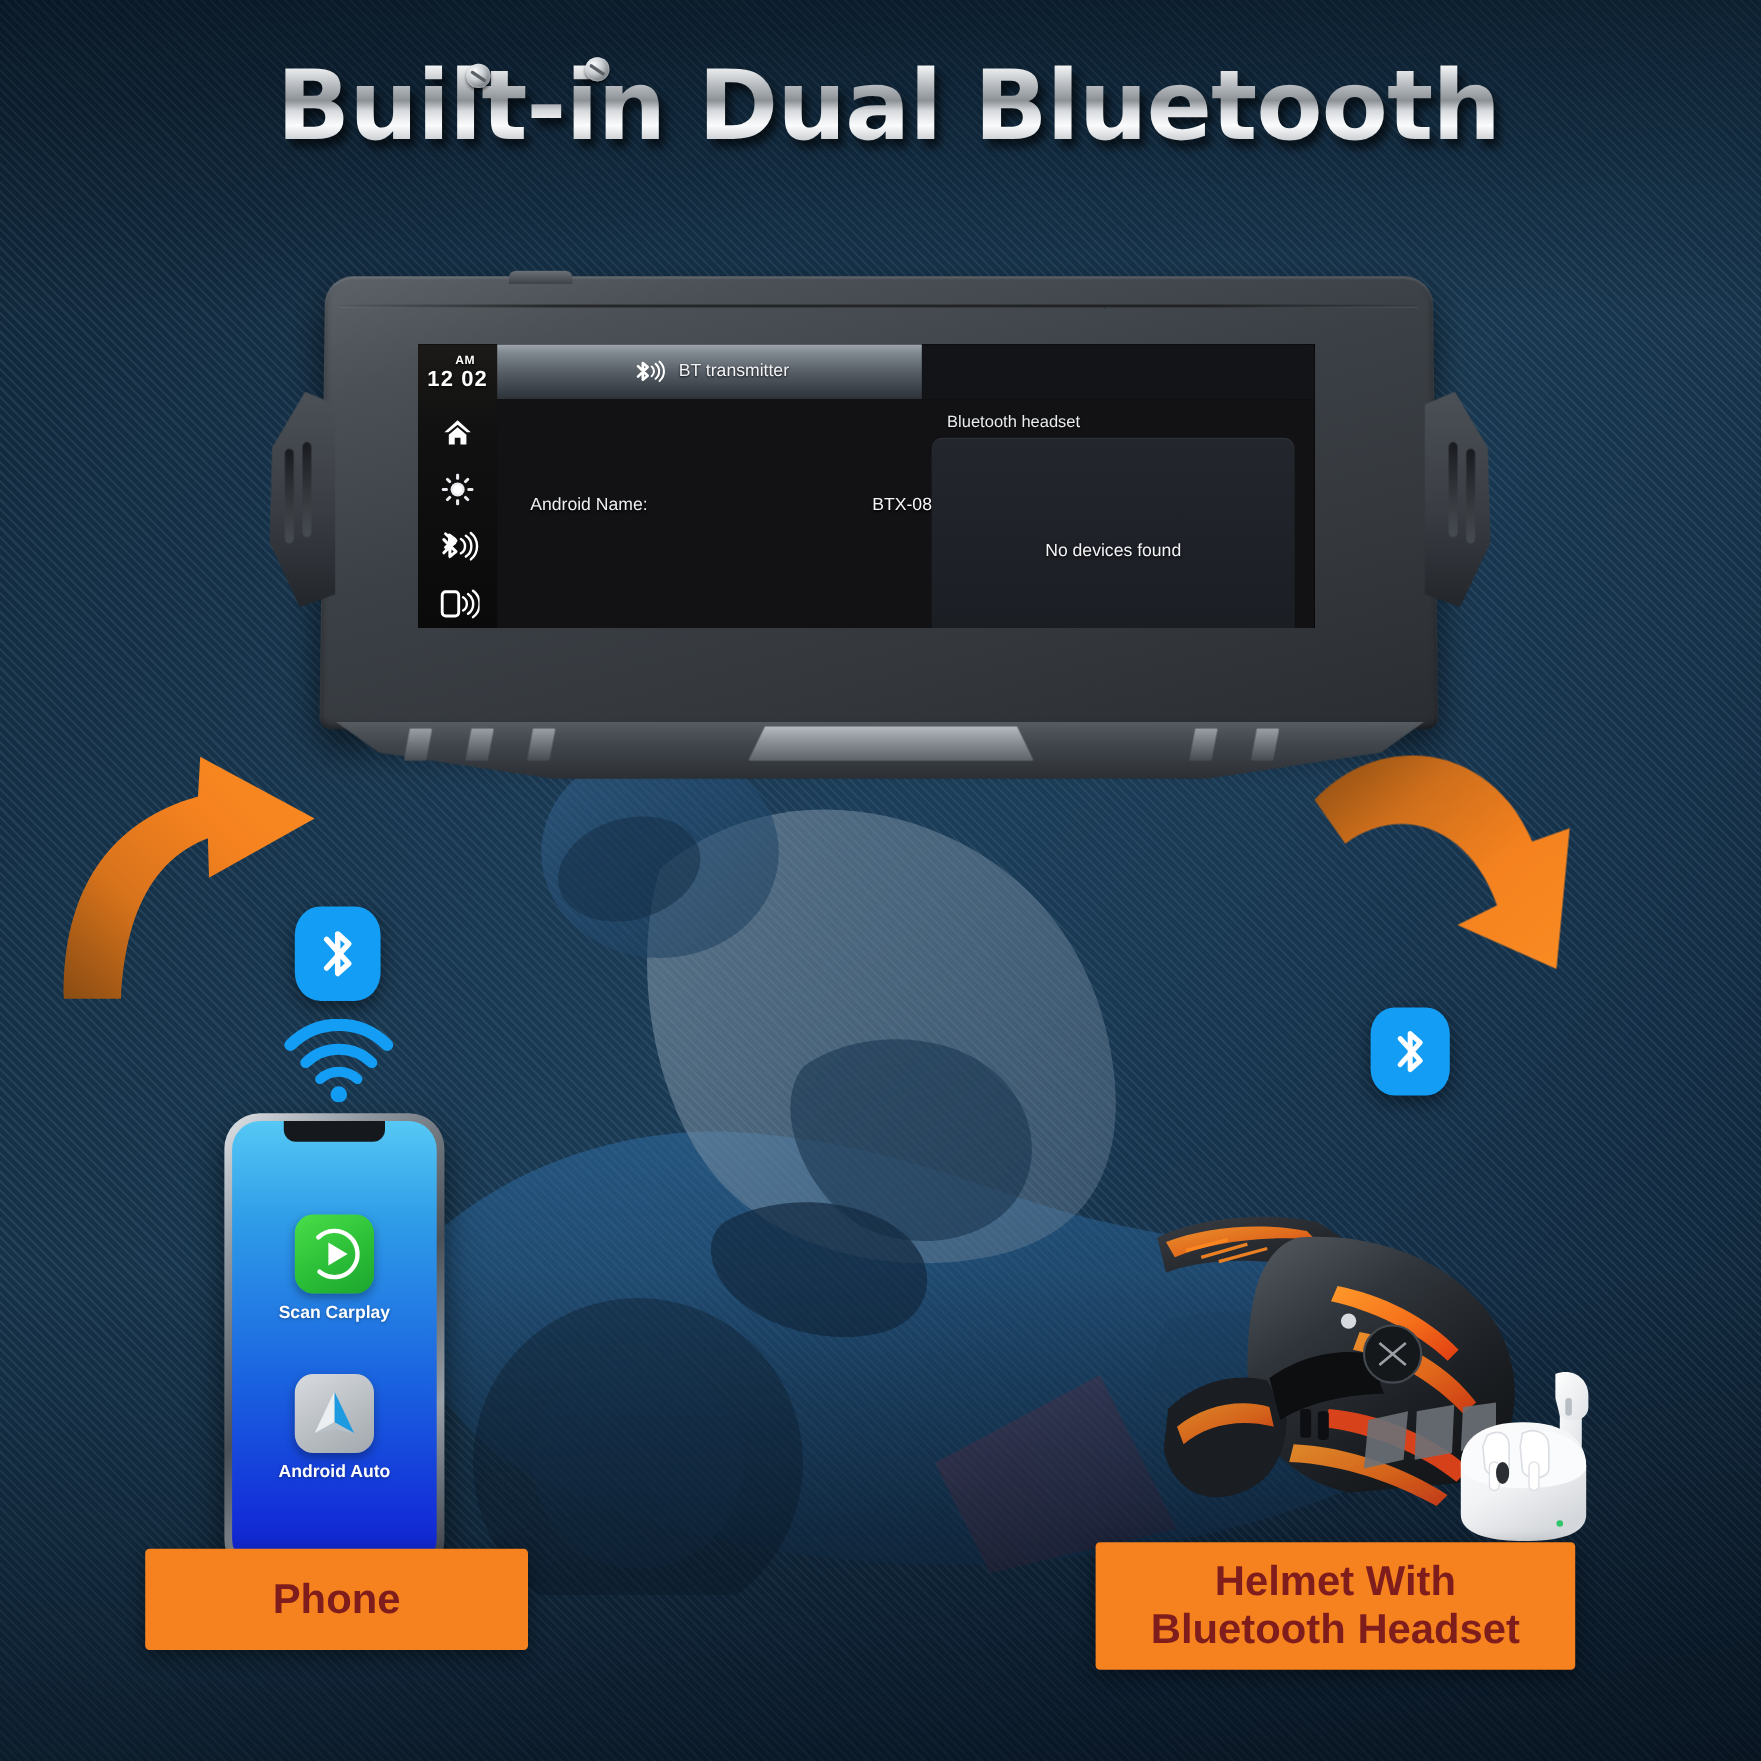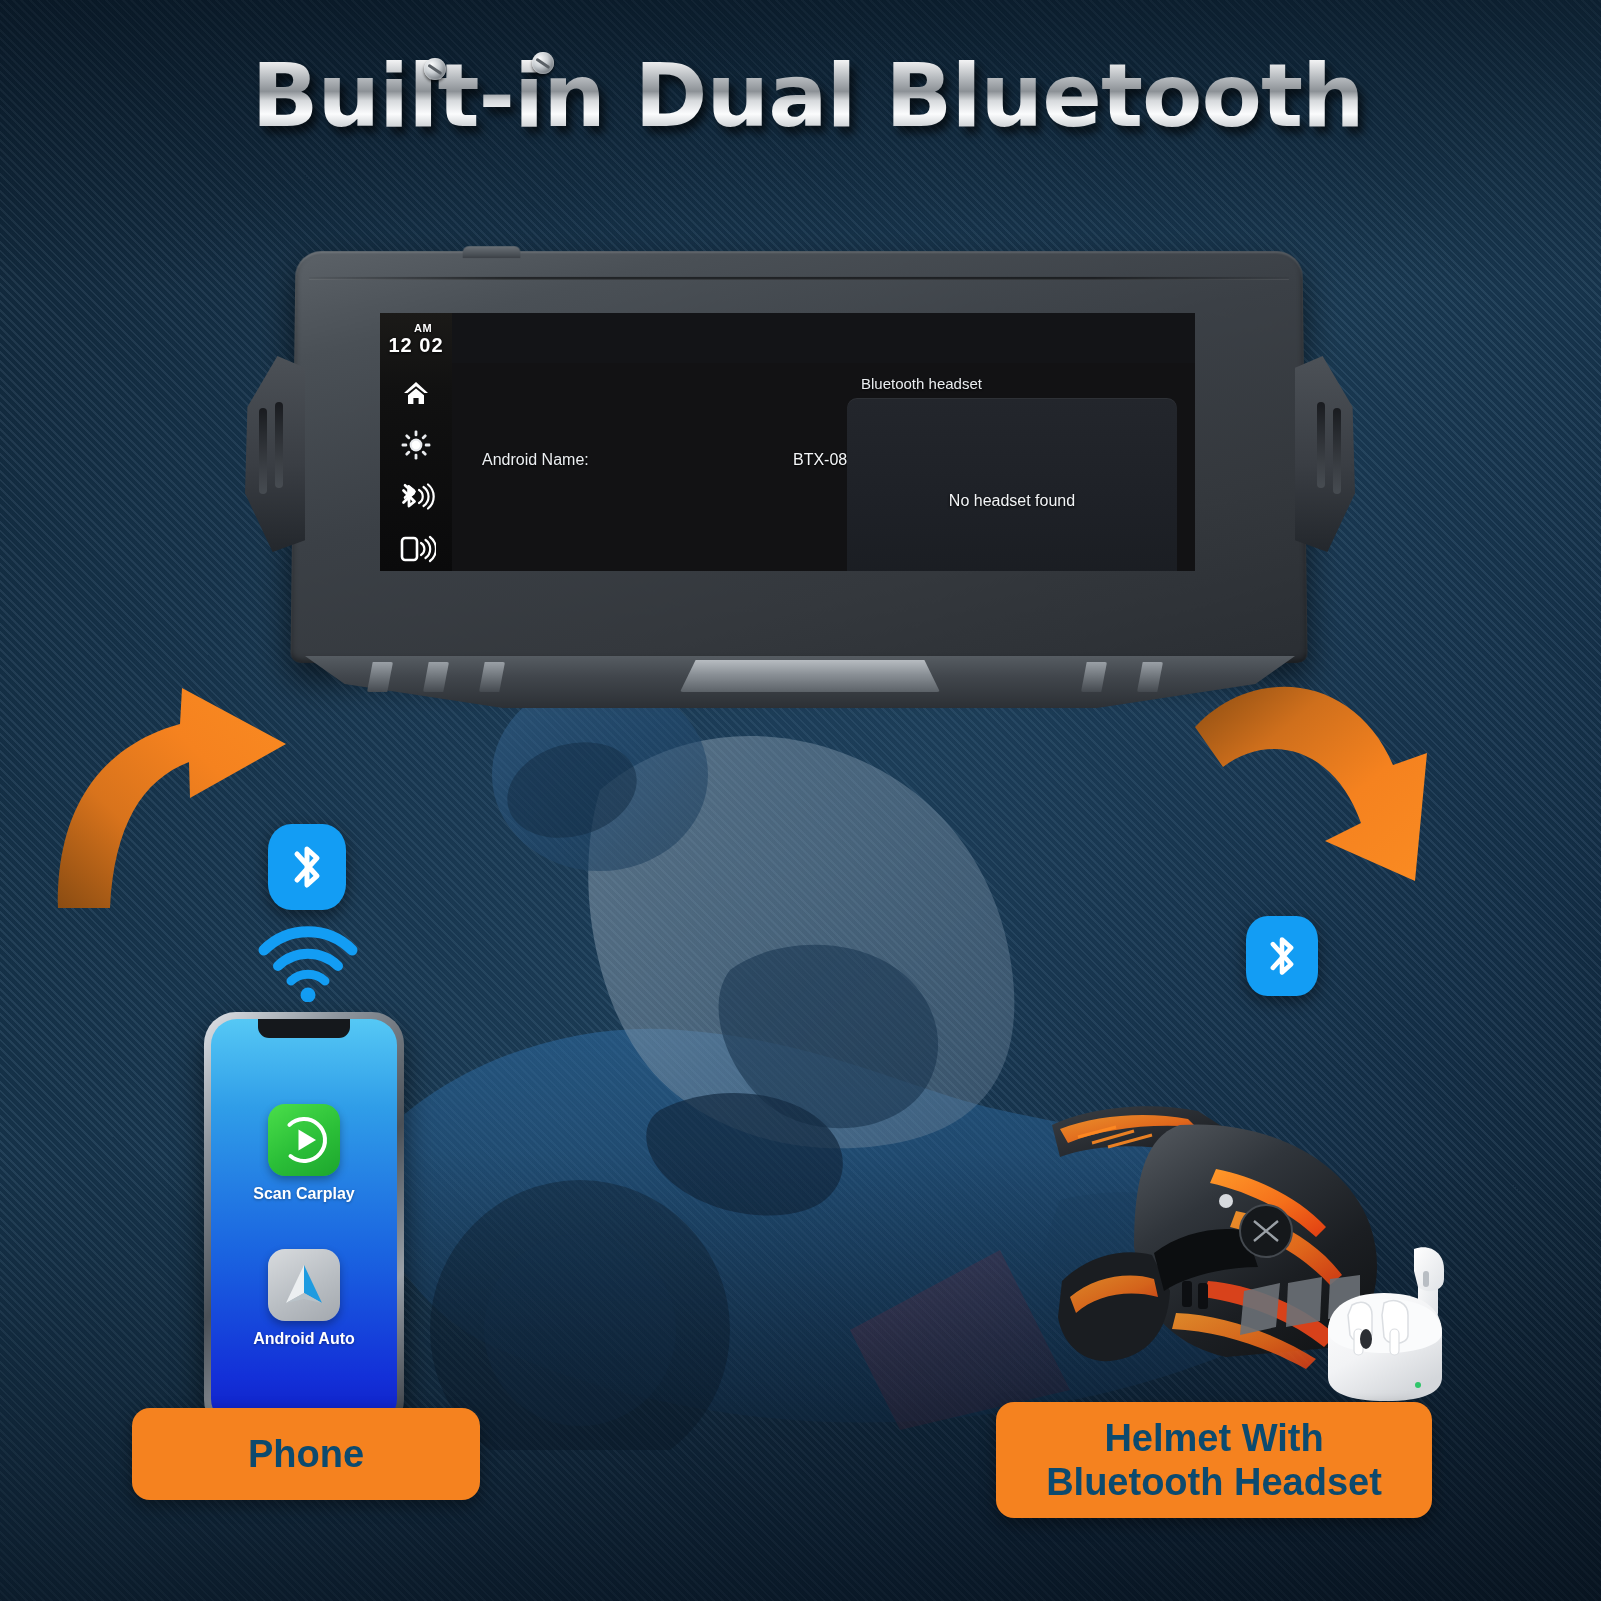--- a/index.html
+++ b/index.html
@@ -353,22 +353,22 @@
   }
 
   
   #helmet { position: absolute; left: 1030px; top: 1085px; width: 390px; height: 300px; }
   #earbuds { position: absolute; left: 1310px; top: 1245px; width: 165px; height: 160px; }
 
   
   .caption {
     position: absolute;
     background: #F5821F;
-    border-radius: 18px;
-    color: #0c4a6e;
+    border-radius: 4px;
+    color: #7f1d1d;
     display: flex; align-items: center; justify-content: center;
     text-align: center;
     font-weight: bold;
     line-height: 1.16;
     box-shadow: 0 6px 16px rgba(0,0,0,.38);
   }
   #caption-phone {
     left: 132px; top: 1408px;
     width: 348px; height: 92px;
     font-size: 38px;
@@ -504,35 +504,44 @@
           <svg width="40" height="30" viewBox="0 0 40 30">
             <rect x="6" y="4" width="15" height="22" rx="3.2" fill="none" stroke="#fff" stroke-width="2.6"></rect>
             <path d="M25 9 A7 7 0 0 1 25 21" fill="none" stroke="#fff" stroke-width="2.2" stroke-linecap="round"></path>
             <path d="M29.5 6 A11 11 0 0 1 29.5 24" fill="none" stroke="#fff" stroke-width="2.2" stroke-linecap="round"></path>
             <path d="M34 3 A15 15 0 0 1 34 27" fill="none" stroke="#fff" stroke-width="2.2" stroke-linecap="round"></path>
           </svg>
         </div>
       </div>
 
       <div id="tabbar">
+        <div class="tab" id="tab-bt">
+          <svg width="34" height="24" viewBox="0 0 40 30">
+            <path d="M7.5 8.5 L18.5 19.5 L13 24 L13 5 L18.5 9.5 L7.5 20.5" fill="none" stroke="#fff" stroke-width="3" stroke-linejoin="round" stroke-linecap="round"></path>
+            <path d="M23 9 A7 7 0 0 1 23 20" fill="none" stroke="#fff" stroke-width="2.3" stroke-linecap="round"></path>
+            <path d="M27.5 6 A11 11 0 0 1 27.5 23" fill="none" stroke="#fff" stroke-width="2.3" stroke-linecap="round"></path>
+            <path d="M32 3.5 A14.6 14.6 0 0 1 32 25.5" fill="none" stroke="#fff" stroke-width="2.3" stroke-linecap="round"></path>
+          </svg>
+          <span>BT transmitter</span>
+        </div>
       </div>
 
       <div id="content">
 
         <div id="settings">
           <div class="srow">
             <span class="slabel">Android Name:</span>
             <span class="svalue">BTX-08F</span>
           </div>
         </div>
 
         <div id="headset-panel">
           <div id="headset-title">Bluetooth headset</div>
           <div id="device-list">
-            <span id="no-devices">No headset found</span>
+            <span id="no-devices">No devices found</span>
           </div>
         </div>
 
       </div>
     </div>
   </div>
 
   <svg class="arrow-svg" id="arrow-left" viewBox="0 0 300 260">
     <defs>
       <linearGradient id="gArrowL" x1="0" y1="1" x2="1" y2="0">

